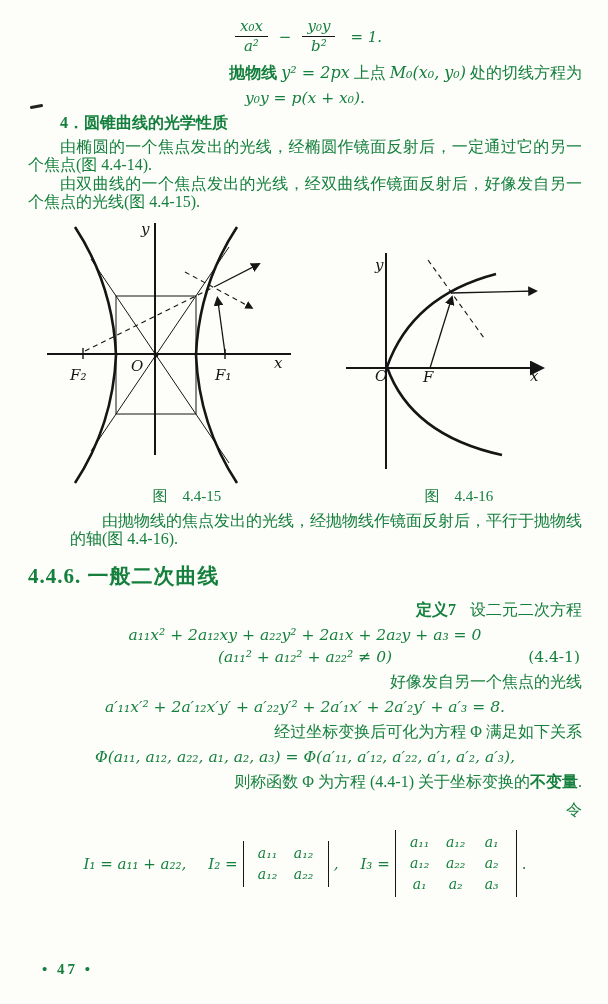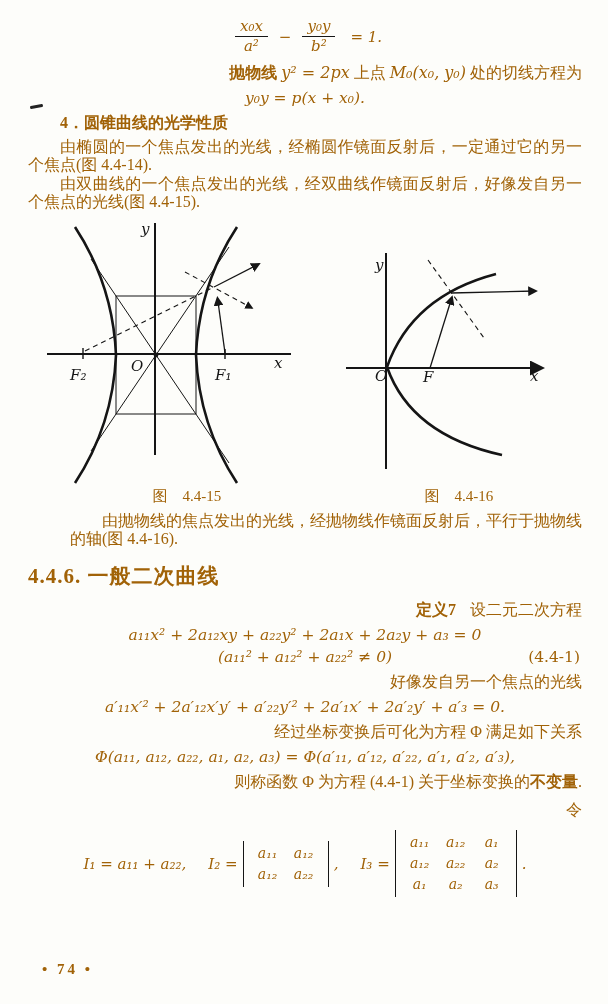--- a/index.html
+++ b/index.html
@@ -1,21 +1,21 @@
 <!DOCTYPE html>
 <html><head>
 <meta charset="utf-8">
 <style>
   * { box-sizing: border-box; }
   html,body { margin:0; padding:0; background:#ffffff; }
   .page {
     position:relative;
     width:608px; height:1004px;
     background:#fdfdfa;
-    color:#a16207;
+    color:#15803d;
     font-family:"Liberation Serif","DejaVu Serif",serif;
     overflow:hidden;
   }
   .content { padding:16px 26px 0 28px; }
 
   .math { font-style:italic; font-family:"DejaVu Serif","DejaVu Sans",serif; }
   .upright { font-style:normal; }
 
   .eq-center { text-align:center; font-size:15.5px; margin:4px 0; }
   .frac-line { display:flex; justify-content:center; align-items:center; margin:2px 0 6px 0; font-size:15px; }
@@ -174,21 +174,21 @@
 
     <div class="eq-center math">a₁₁x² + 2a₁₂xy + a₂₂y² + 2a₁x + 2a₂y + a₃ = 0</div>
 
     <div class="eq-line math">
       <span>(a₁₁² + a₁₂² + a₂₂² ≠ 0)</span>
       <span class="eq-tag">(4.4-1)</span>
     </div>
 
     <div class="flush">好像发自另一个焦点的光线</div>
 
-    <div class="eq-center math">a′₁₁x′² + 2a′₁₂x′y′ + a′₂₂y′² + 2a′₁x′ + 2a′₂y′ + a′₃ = 0.</div>
+    <div class="eq-center math">a′₁₁x′² + 2a′₁₂x′y′ + a′₂₂y′² + 2a′₁x′ + 2a′₂y′ + a′₃ = 8.</div>
 
     <div class="flush">经过坐标变换后可化为方程 Φ 满足如下关系</div>
 
     <div class="eq-center math">Φ(a₁₁, a₁₂, a₂₂, a₁, a₂, a₃) = Φ(a′₁₁, a′₁₂, a′₂₂, a′₁, a′₂, a′₃),</div>
 
     <div class="flush">
       <span>则称函数 Φ 为方程 (4.4-1) 关于坐标变换的</span><b>不变量</b><span>.</span>
     </div>
 
     <div class="flush" style="text-indent:2em; margin-top:4px;">令</div>
@@ -223,14 +223,14 @@
           <span>a₁</span>
           <span>a₂</span>
           <span>a₃</span>
         </span>
       </span>
       <span class="math">.</span>
     </div>
 
   </div>
 
-  <div class="page-number">• 74 •</div>
+  <div class="page-number">• 47 •</div>
 </div>
 
 </body></html>

